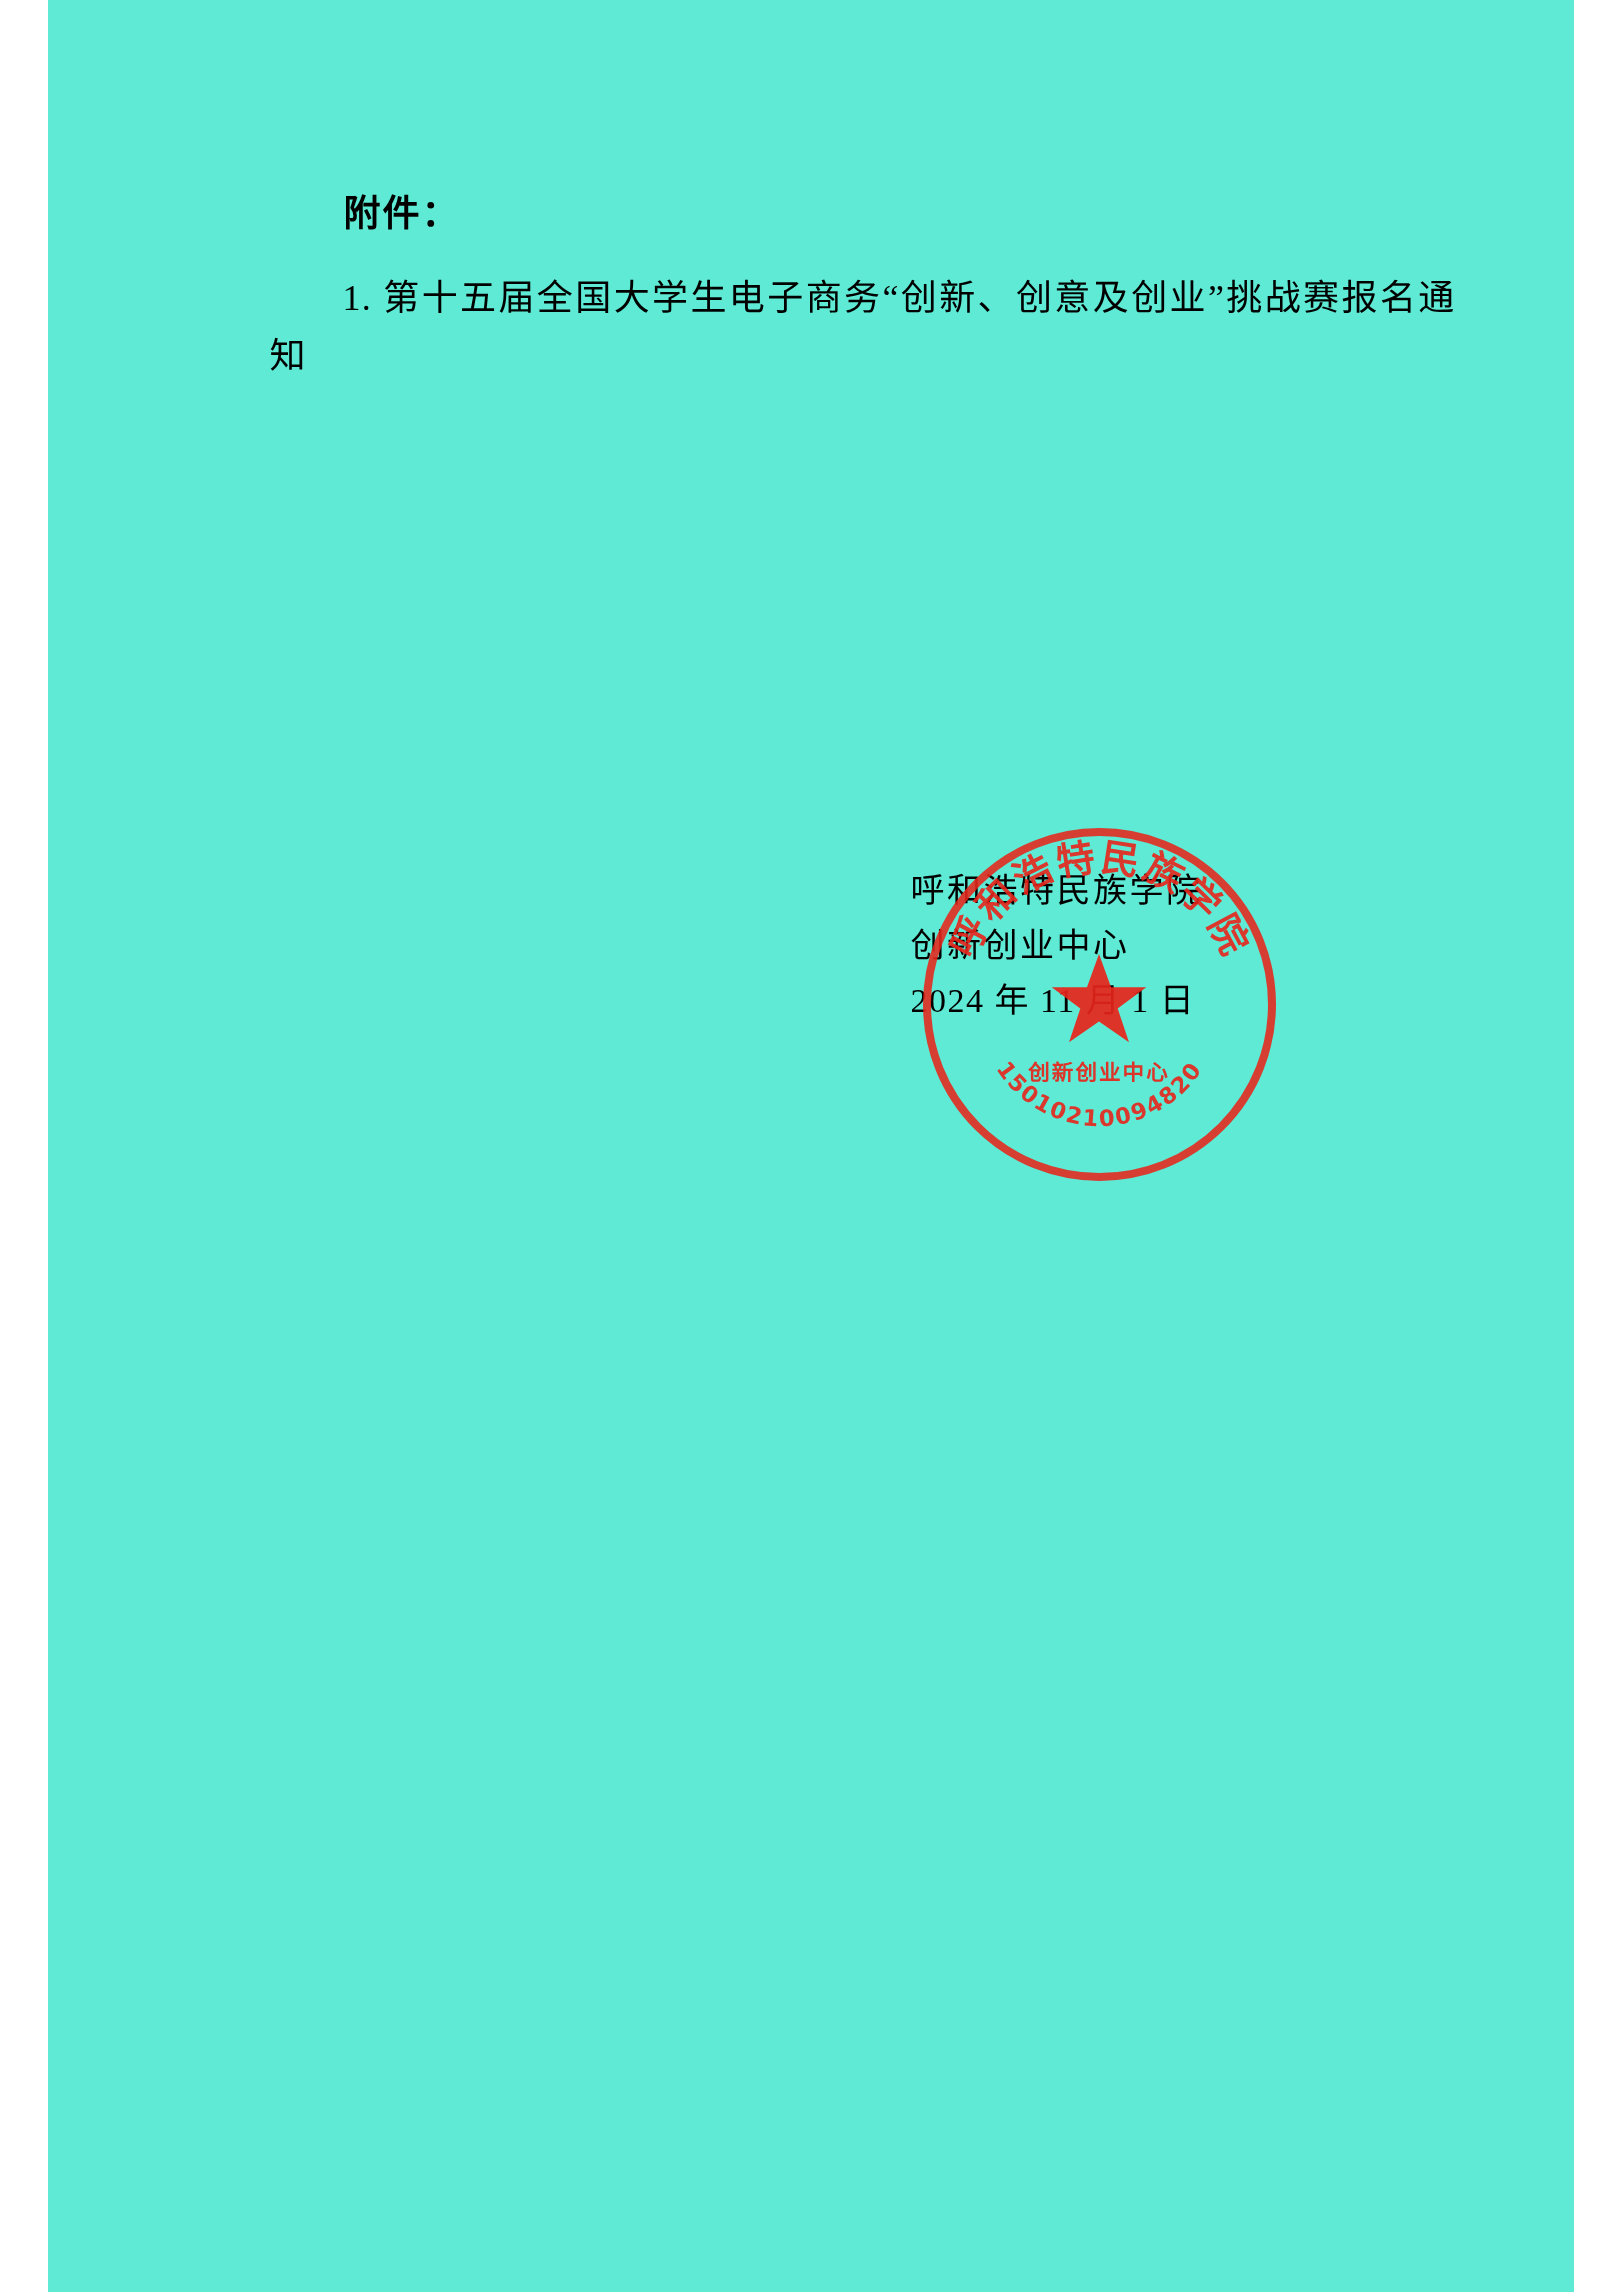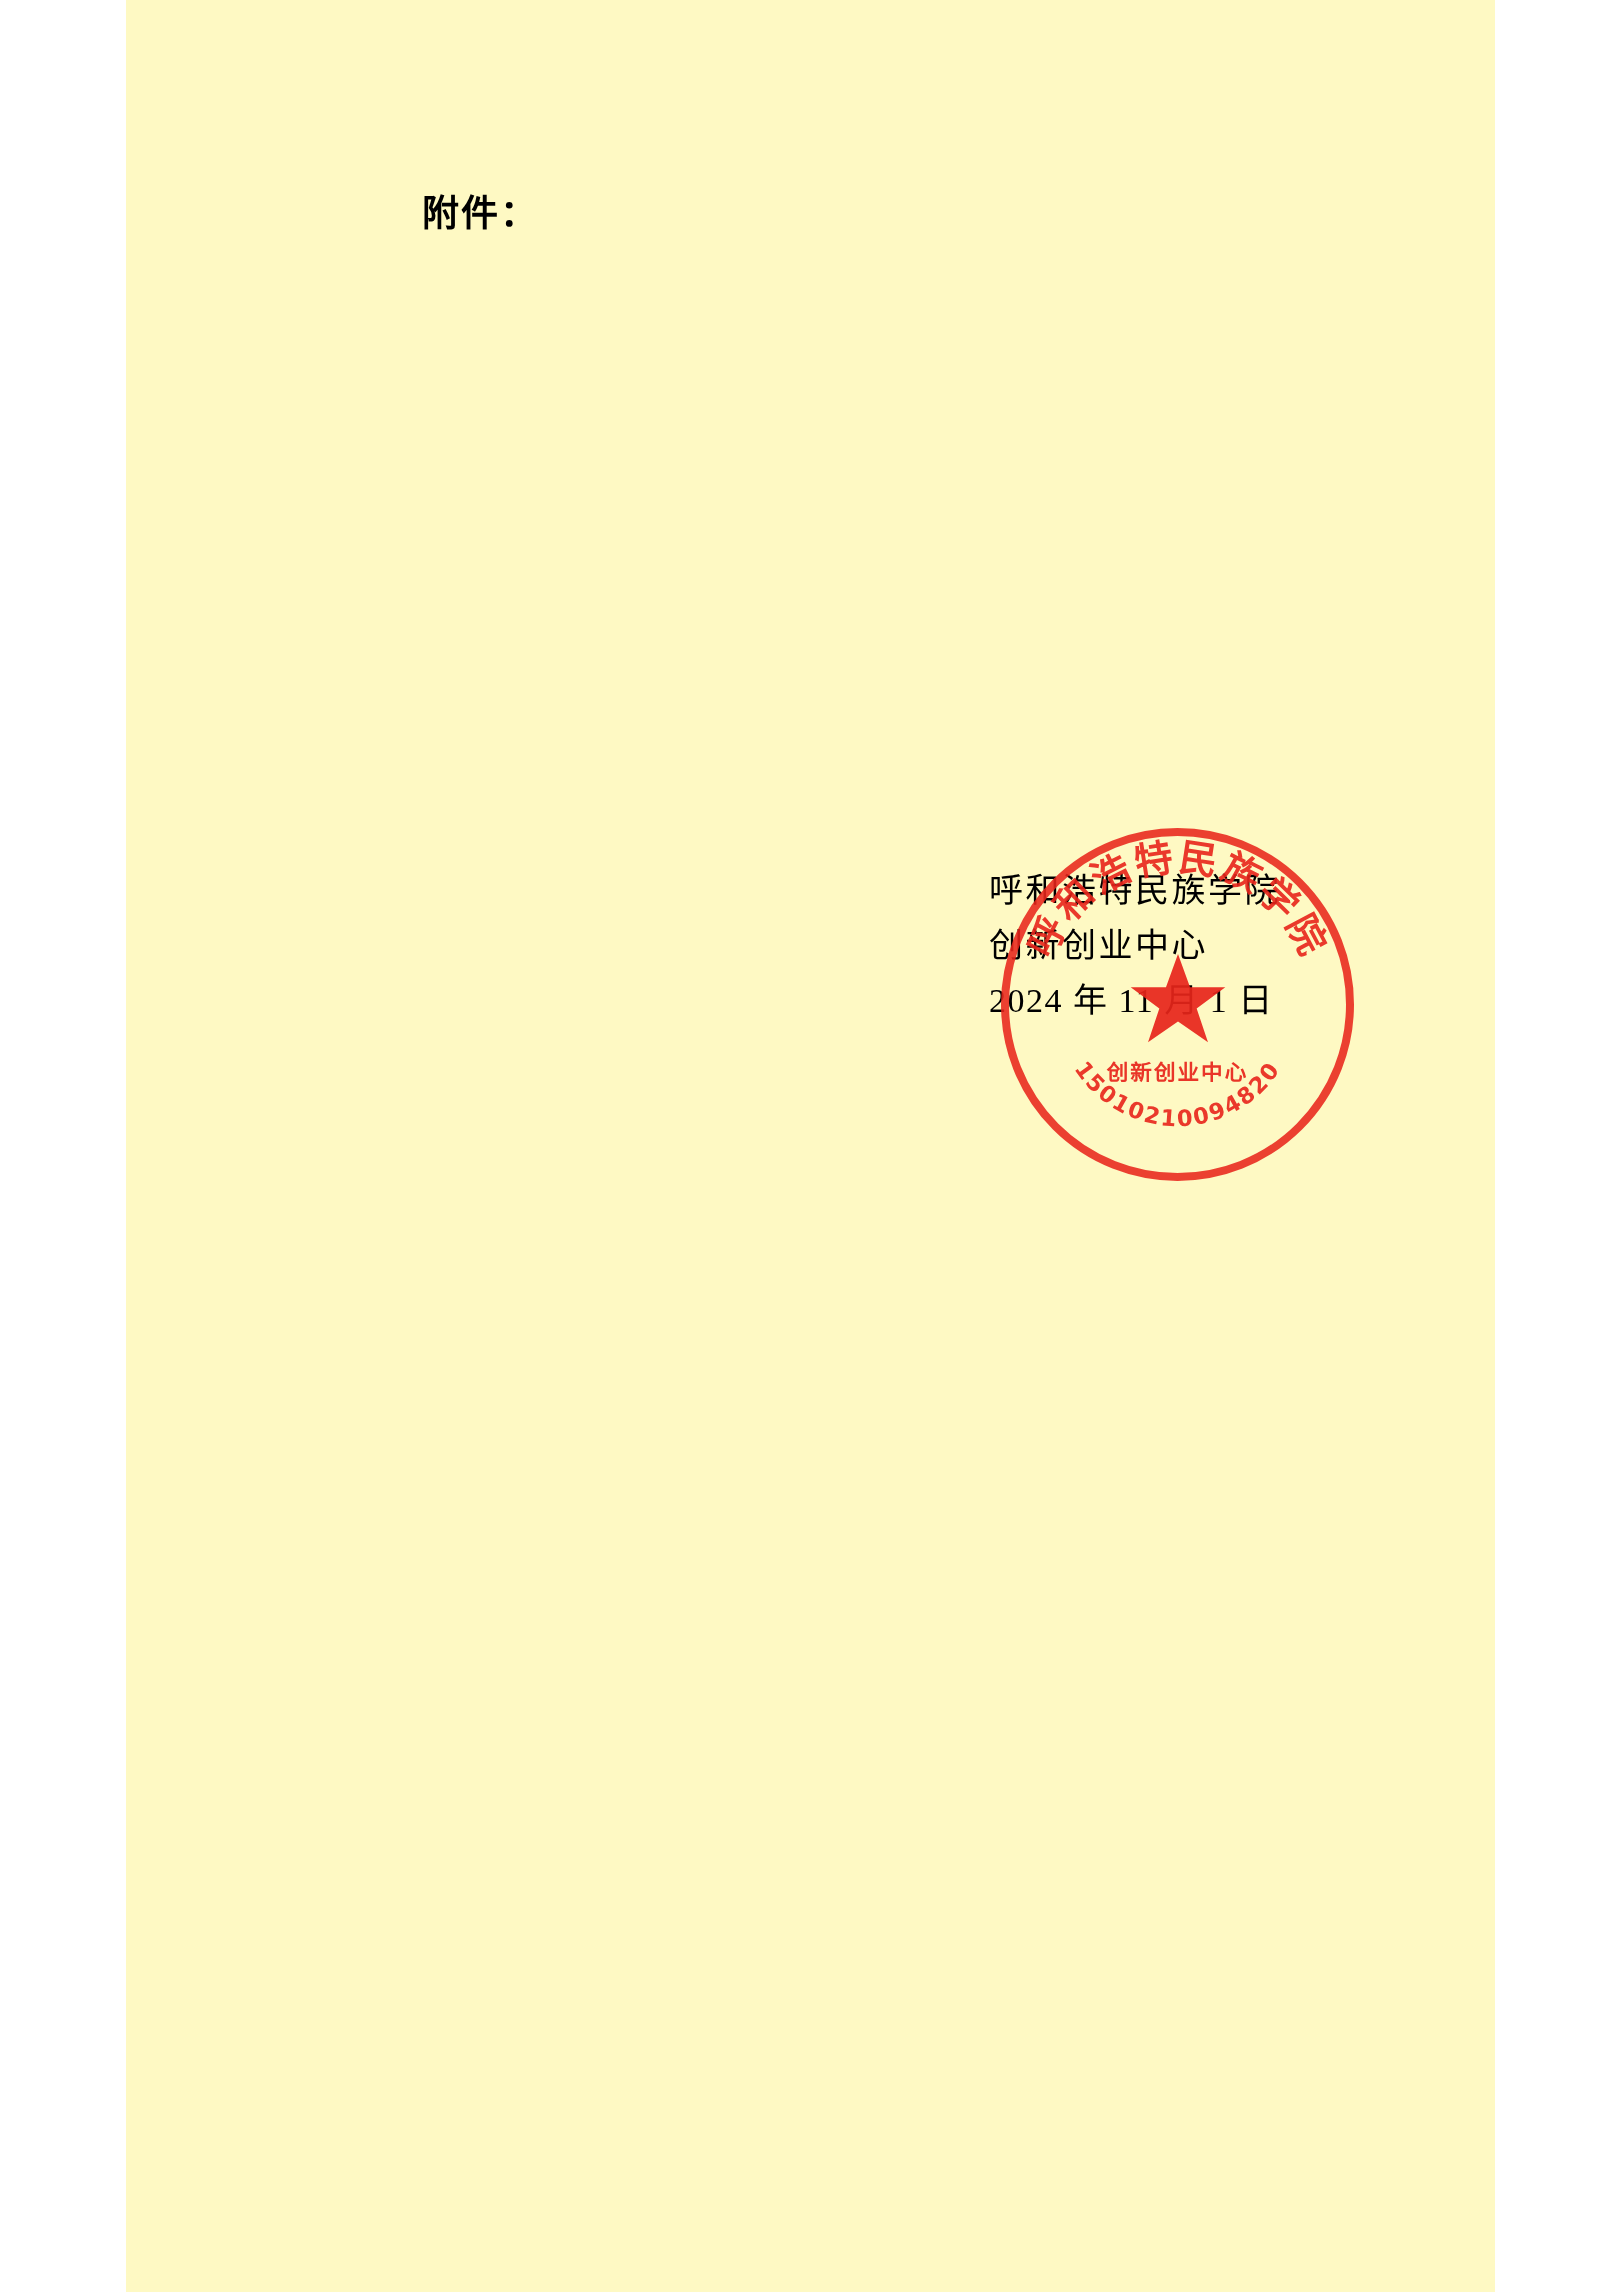--- a/index.html
+++ b/index.html
@@ -7,24 +7,24 @@
     margin: 0;
     padding: 0;
     background: #ffffff;
   }
   body {
     font-family: "Liberation Serif", "DejaVu Serif", serif;
     color: #000000;
   }
   .page {
     position: relative;
-    width: 1369px;
+    width: 1526px;
     height: 2293px;
     margin: 0 auto;
-    background: #fef9c3;
+    background: #5eead4;
     overflow: hidden;
   }
   .content {
     position: absolute;
     left: 222px;
     top: 186px;
     width: 1186px;
   }
   .heading {
     font-family: "DejaVu Sans", "Liberation Sans", sans-serif;
@@ -130,20 +130,21 @@
 </style>
 </head>
 <body>
 
 <div class="page">
 
   <div class="content">
 
     <p class="heading">附件：</p>
 
+    <p class="para">1. 第十五届全国大学生电子商务“创新、创意及创业”挑战赛报名通知</p>
 
 
   </div>
 
   <div class="signature">
     <div class="sig-line">呼和浩特民族学院</div>
     <div class="sig-line">创新创业中心</div>
     <div class="sig-line date">2024 年 11 月 1 日</div>
   </div>
 

